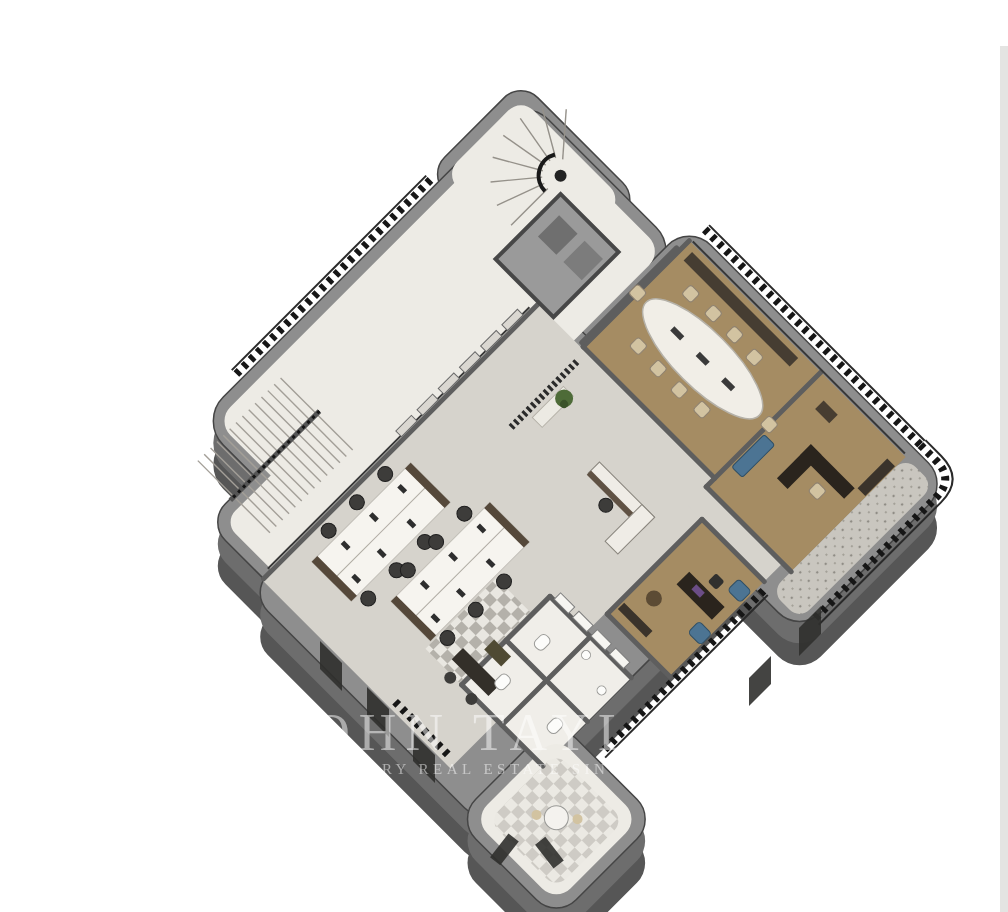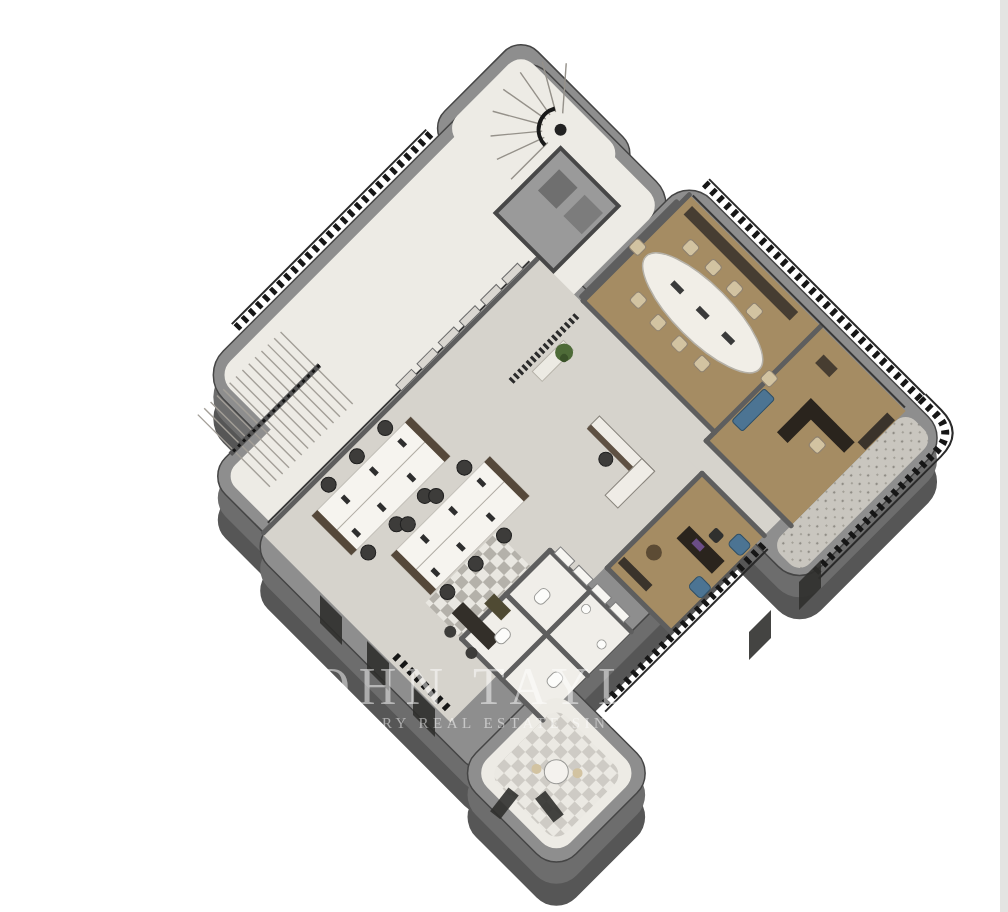--- a/index.html
+++ b/index.html
@@ -6,21 +6,21 @@
     --wall-top:#8e8e8e; --wall-mid:#6d6d6d; --wall-side:#565656; --wall-line:#454545;
     --int-wall:#5e5e5e; --floor-white:#edebe5; --floor-concrete:#d6d3cc; --floor-base:#dcd9d3;
     --wood:#a58c63; --terrace:#c9c6bf; --railing:#161616; --chair-beige:#d2c3a1;
     --sofa-blue:#4c7493; --desk-dark:#2a241d; --desk-white:#f6f4ef; --plant-green:#4e6b38;
     --purple-accent:#6b4d86; --canvas-bg:#ffffff; --edge-strip:#e4e4e2;
     --watermark:rgba(255,255,255,0.5);
   }
   html,body{margin:0;padding:0;}
   body{width:1008px;height:912px;background:var(--canvas-bg);overflow:hidden;
        font-family:"Liberation Sans",sans-serif;position:relative;}
-  .stage{position:absolute;inset:0;}
+  .stage{position:absolute;inset:0;margin-top:46px;}
   svg{display:block;}
   .watermark-brand{
     font-family:"Liberation Serif",serif; font-size:52px; letter-spacing:9px;
     fill:var(--watermark); text-anchor:middle;
   }
   .watermark-tagline{
     font-family:"Liberation Serif",serif; font-size:15px; letter-spacing:4.5px;
     fill:var(--watermark); text-anchor:middle;
   }
   .tread{stroke:#a39f98;stroke-width:1.4px;}

